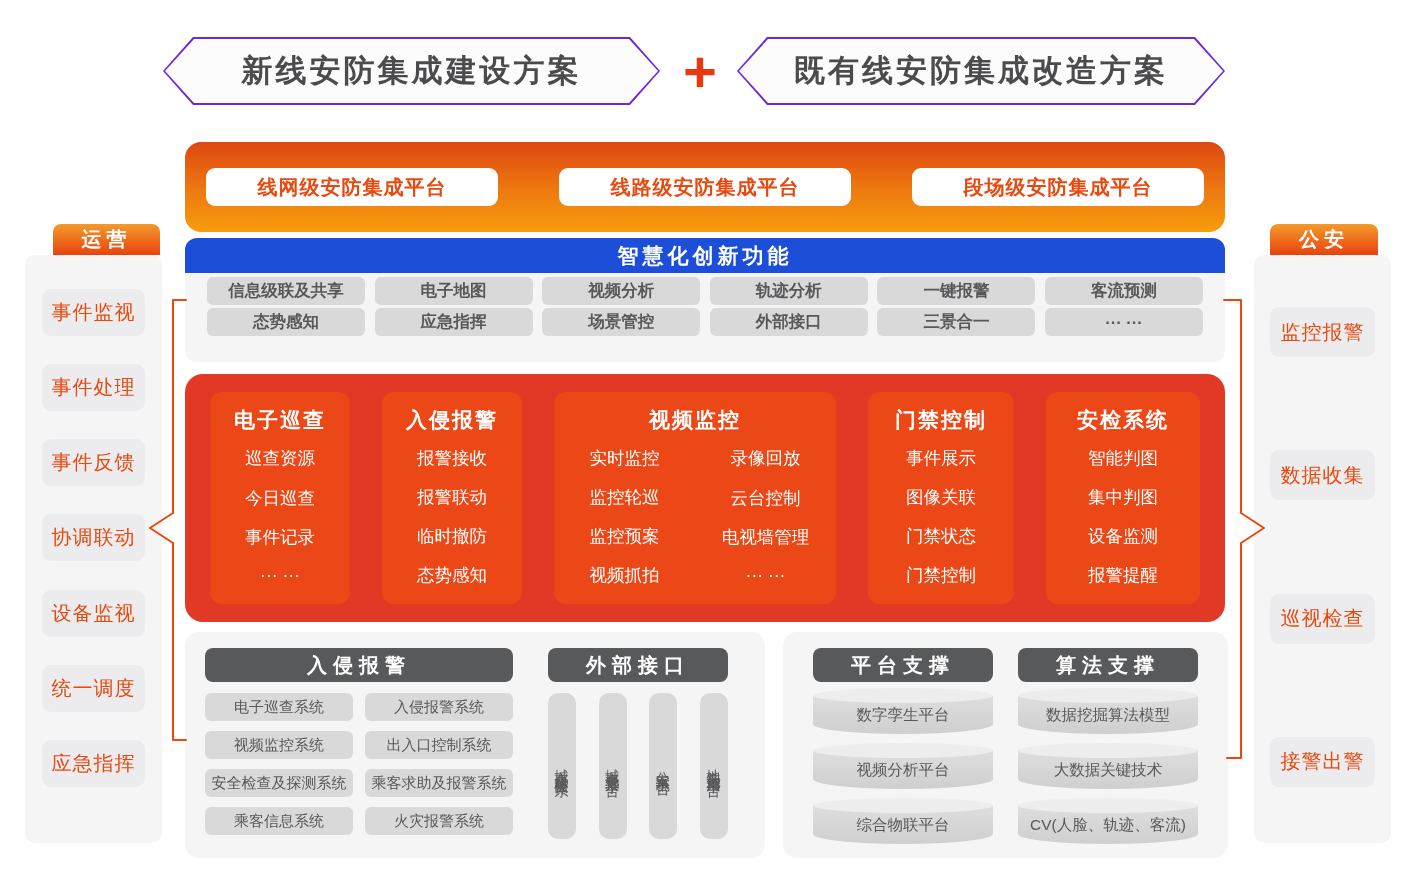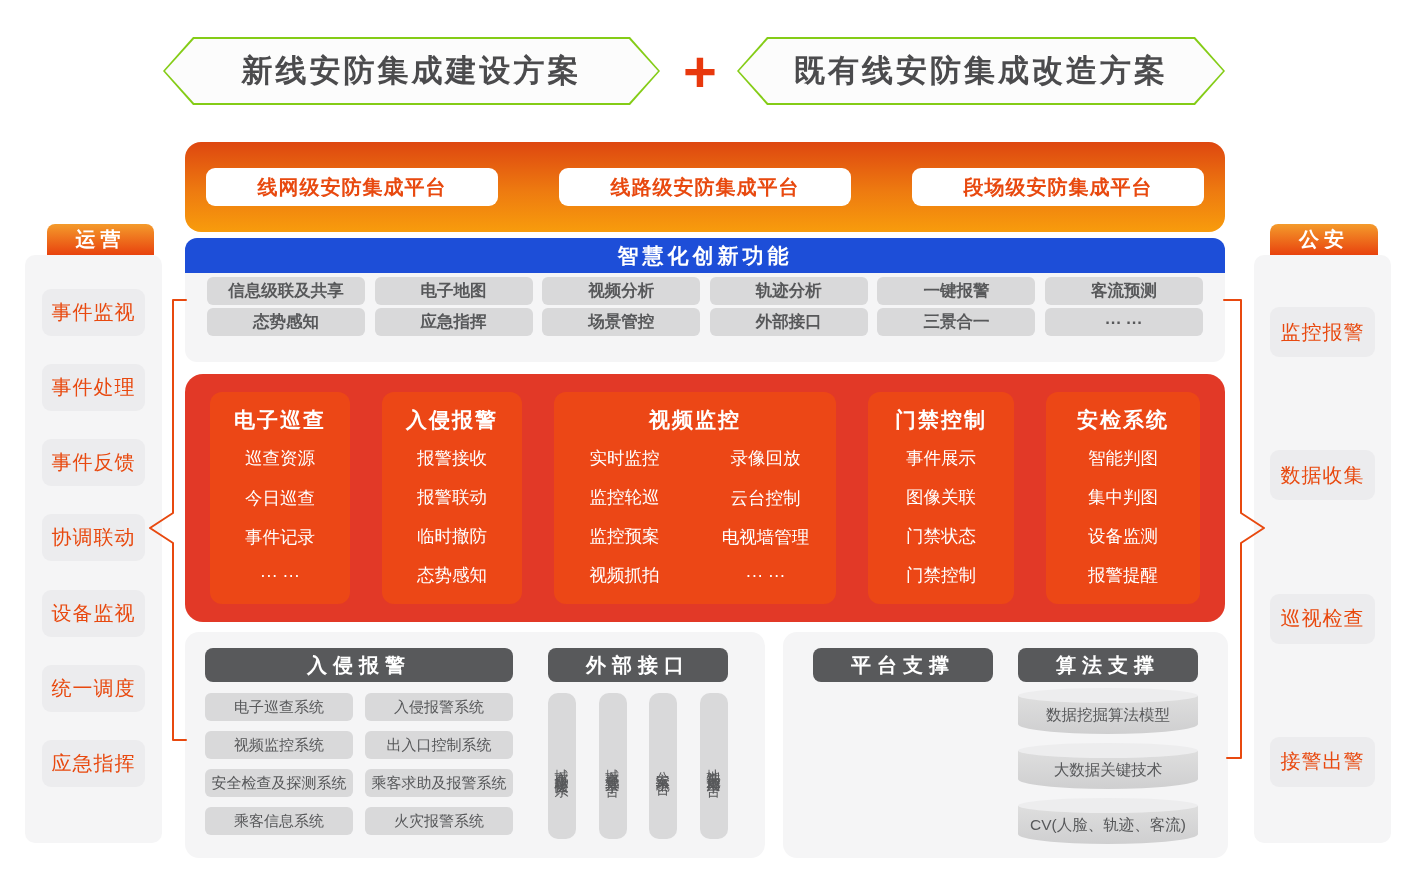--- a/index.html
+++ b/index.html
@@ -4,21 +4,21 @@
 <style>
   html,body{margin:0;padding:0;background:#ffffff;}
   .canvas{
     position:relative;width:1416px;height:893px;background:#ffffff;overflow:hidden;
     font-family:"Liberation Sans","DejaVu Sans",sans-serif;color:#57585a;
   }
   .abs{position:absolute;box-sizing:border-box;}
   .flexc{display:flex;align-items:center;justify-content:center;}
 
   
-  .hex-outer{background:#84cc16;clip-path:polygon(0 50%,30px 0,calc(100% - 30px) 0,100% 50%,calc(100% - 30px) 100%,30px 100%);}
+  .hex-outer{background:#6d28d9;clip-path:polygon(0 50%,30px 0,calc(100% - 30px) 0,100% 50%,calc(100% - 30px) 100%,30px 100%);}
   .hex-inner{position:absolute;inset:2px;background:#fcfcfc;
     clip-path:polygon(0 50%,29px 0,calc(100% - 29px) 0,100% 50%,calc(100% - 29px) 100%,29px 100%);
     display:flex;align-items:center;justify-content:center;
     font-size:31px;font-weight:700;color:#4b4b4d;letter-spacing:3px;}
   .plus-sign{font-size:58px;font-weight:700;color:#e8380d;line-height:1;}
 
   
   .platform-bar{background:linear-gradient(180deg,#de4710 0%,#ee7b10 55%,#f89c0c 100%);
     border-radius:16px;display:flex;align-items:center;justify-content:space-between;padding:0 21px;}
   .platform-pill{width:292px;height:38px;background:#ffffff;border-radius:9px;
@@ -181,35 +181,46 @@
     <div class="abs vgrid" style="left:363px;top:61px;width:180px;">
       <div class="v-pill">城市应急防控体系</div>
       <div class="v-pill">城市视频共享平台</div>
       <div class="v-pill">公安系统平台</div>
       <div class="v-pill">地铁其他应用平台</div>
     </div>
   </div>
 
   <div class="abs light-panel" style="left:783px;top:632px;width:445px;height:226px;">
     <div class="abs flexc dark-pill" style="left:30px;top:16px;width:180px;height:34px;">平台支撑</div>
+    <div class="abs cyl-col" style="left:30px;top:56px;width:180px;">
+      <div class="cyl">
+          <span>数字孪生平台</span>
+        </div>
+      <div class="cyl">
+          <span>视频分析平台</span>
+        </div>
+      <div class="cyl">
+          <span>综合物联平台</span>
+        </div>
+    </div>
     <div class="abs flexc dark-pill" style="left:235px;top:16px;width:180px;height:34px;">算法支撑</div>
     <div class="abs cyl-col" style="left:235px;top:56px;width:180px;">
       <div class="cyl">
           <span>数据挖掘算法模型</span>
         </div>
       <div class="cyl">
           <span>大数据关键技术</span>
         </div>
       <div class="cyl">
           <span>CV(人脸、轨迹、客流)</span>
         </div>
     </div>
   </div>
 
-  <div class="abs flexc side-tab" style="left:47px;top:224px;width:107px;height:31px;">运营</div>
+  <div class="abs flexc side-tab" style="left:53px;top:224px;width:107px;height:31px;">运营</div>
   <div class="abs side-panel" style="left:25px;top:255px;width:137px;height:588px;padding:34px 17px 56px 17px;">
     <div class="flexc side-pill l">事件监视</div>
     <div class="flexc side-pill l">事件处理</div>
     <div class="flexc side-pill l">事件反馈</div>
     <div class="flexc side-pill l">协调联动</div>
     <div class="flexc side-pill l">设备监视</div>
     <div class="flexc side-pill l">统一调度</div>
     <div class="flexc side-pill l">应急指挥</div>
   </div>
 

